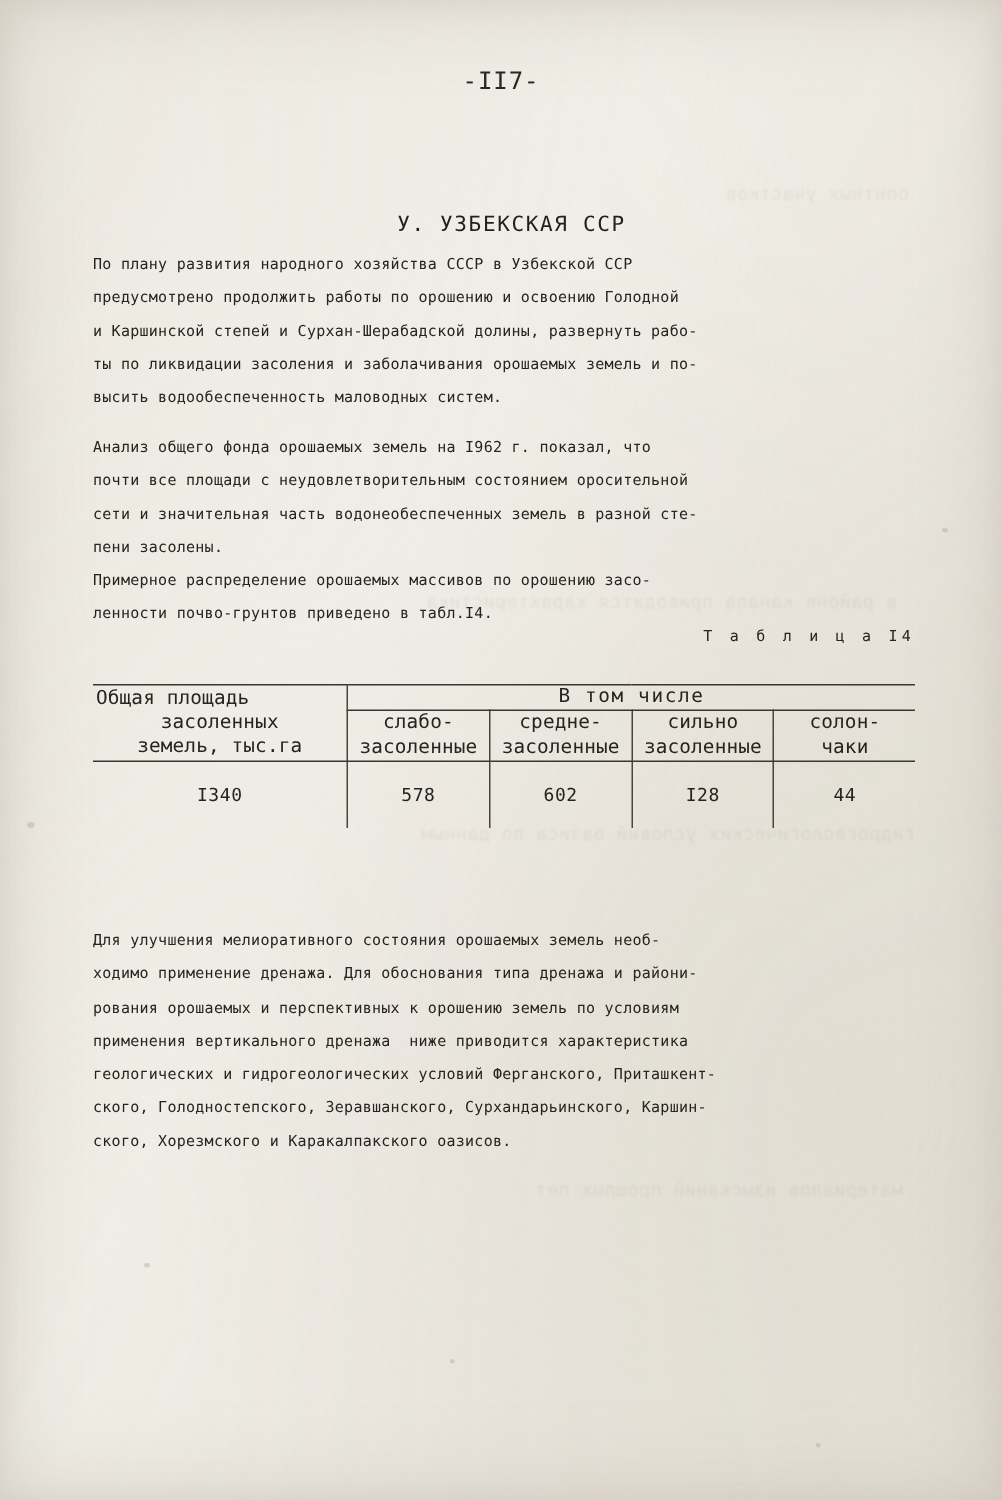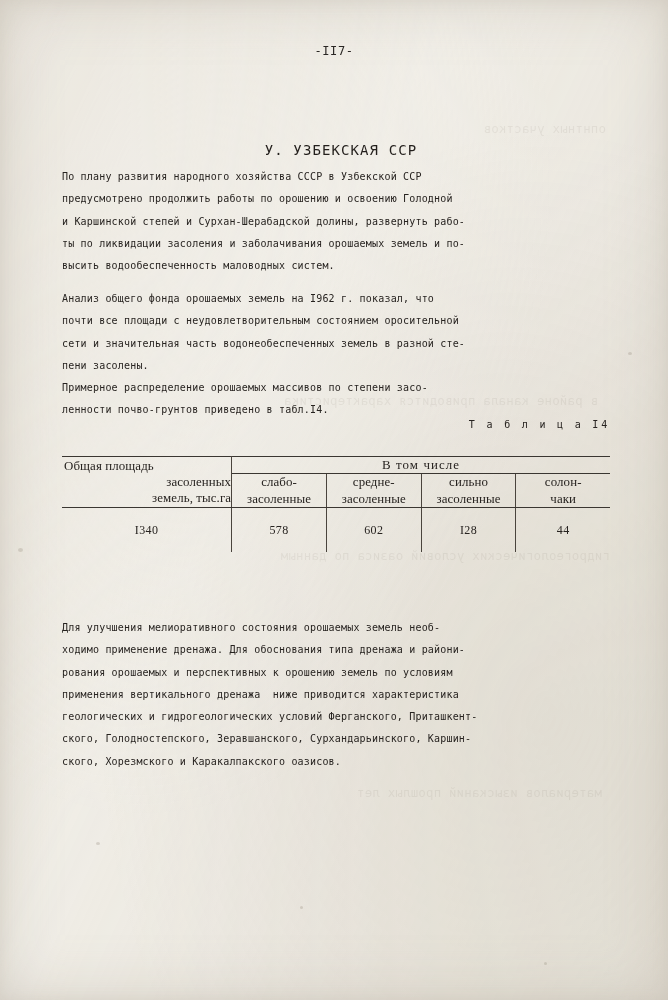--- a/index.html
+++ b/index.html
@@ -69,21 +69,21 @@
   .content {
     position: relative;
     z-index: 3;
   }
   .page-number {
     position: absolute;
     top: 44px;
     left: 0;
     right: 0;
     text-align: center;
-    font-size: 12px;
+    font-size: 16px;
     letter-spacing: 0.6px;
     color: #2a2724;
   }
   .section-title {
     position: absolute;
     top: 126px;
     left: 0;
     right: 0;
     text-align: center;
     font-size: 14px;
@@ -131,33 +131,32 @@
     border-collapse: collapse;
     font-size: 12.9px;
     line-height: 16.4px;
     letter-spacing: 0.1px;
     color: #272320;
   }
   table.saltab td {
     padding: 0;
     vertical-align: middle;
     text-align: center;
-    font-family: Liberation Serif, serif;
   }
   .rule-top     { border-top: 1.6px solid #3a3631; }
   .rule-mid     { border-bottom: 1.4px solid #3a3631; }
   .vline-r      { border-right: 1.5px solid #4a443d; }
 
   td.c-total {
     width: 170px;
     padding: 7px 4px 9px 4px;
   }
   td.c-total .l1 { text-align: left; padding-left: 2px; }
   td.c-total .l2,
-  td.c-total .l3 { text-align: right; }
+  td.c-total .l3 { text-align: center; }
 
   .spanhead {
     padding: 3px 0 4px 0;
     letter-spacing: 1.1px;
     margin-top: 48px;
   }
   td.subhead {
     padding: 6px 3px 9px 3px;
     width: 94px;
   }
@@ -196,21 +195,21 @@
 предусмотрено продолжить работы по орошению и освоению Голодной
 и Каршинской степей и Сурхан-Шерабадской долины, развернуть рабо-
 ты по ликвидации засоления и заболачивания орошаемых земель и по-
 высить водообеспеченность маловодных систем.</div>
 
     <div class="para p2">Анализ общего фонда орошаемых земель на I962 г. показал, что
 почти все площади с неудовлетворительным состоянием оросительной
 сети и значительная часть водонеобеспеченных земель в разной сте-
 пени засолены.</div>
 
-    <div class="para p3">Примерное распределение орошаемых массивов по степени засо-
+    <div class="para p3">Примерное распределение орошаемых массивов по орошению засо-
 ленности почво-грунтов приведено в табл.I4.</div>
 
     <div class="table-caption">Т а б л и ц а  I4</div>
 
     <div class="tbl-wrap">
       <table class="saltab">
         <tbody>
 
           <tr>
             <td class="c-total rule-top rule-mid vline-r" rowspan="2">

